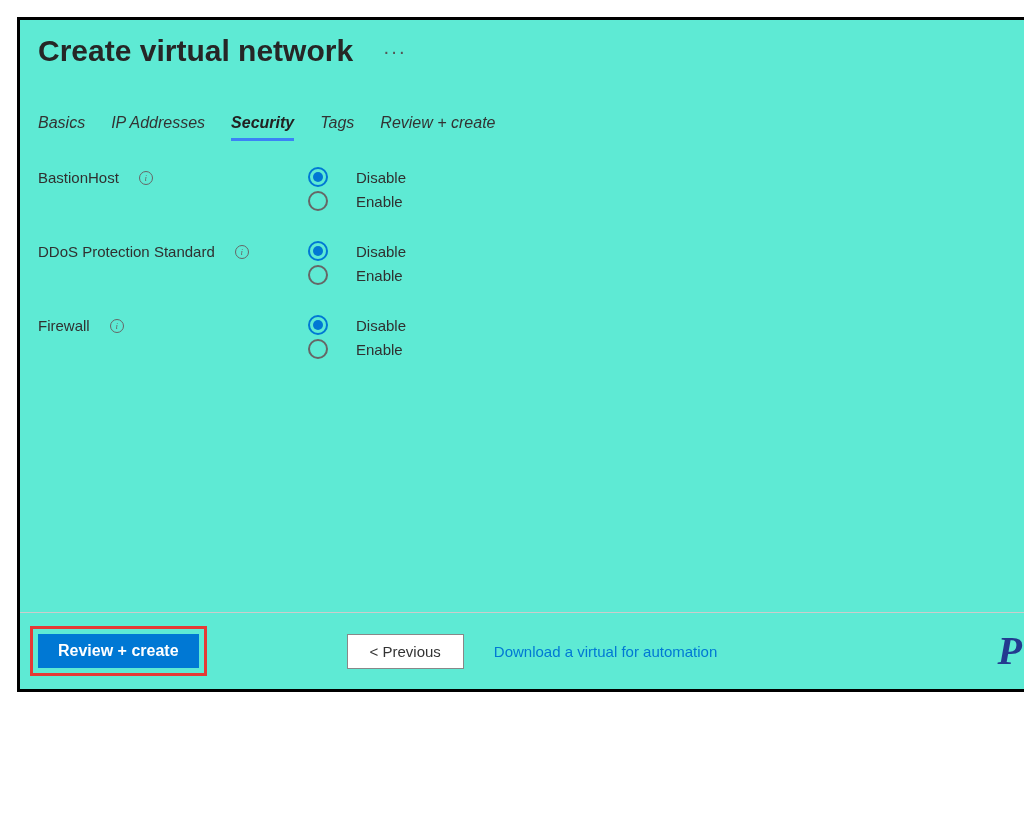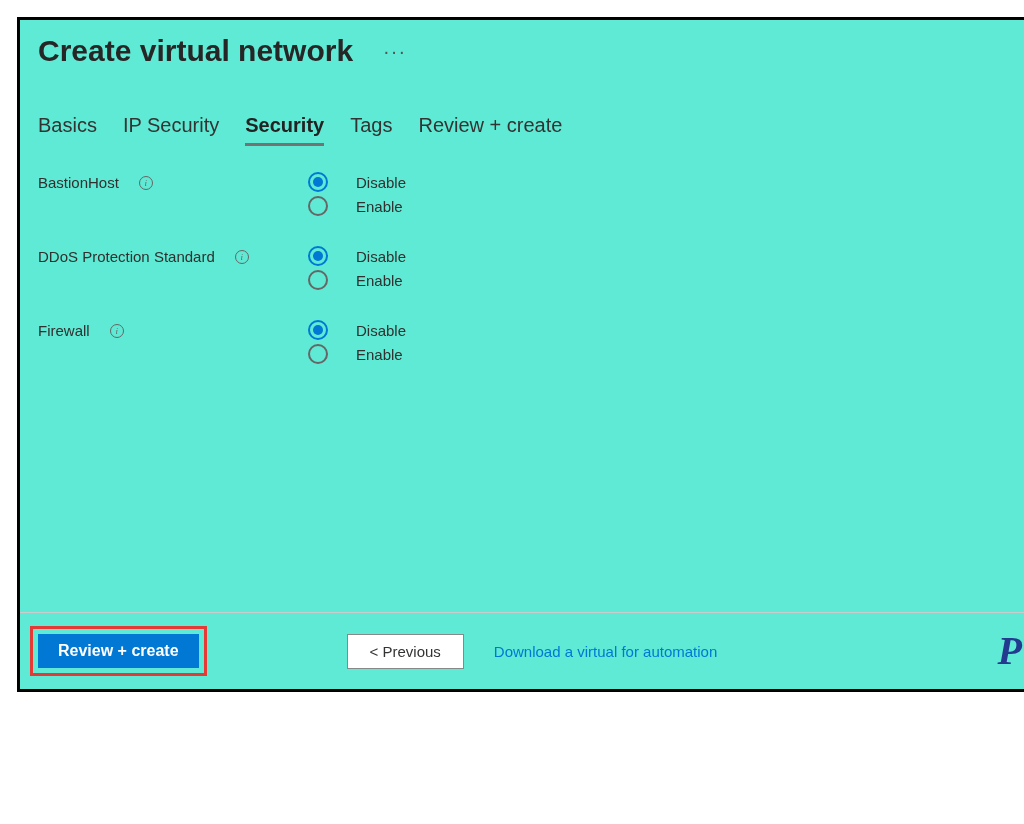--- a/index.html
+++ b/index.html
@@ -36,29 +36,30 @@
     cursor: pointer;
     letter-spacing: 1px;
   }
   .tabs {
     display: flex;
     gap: 26px;
     padding: 40px 18px 0 18px;
     border-bottom: none;
   }
   .tab {
-    font-size: 20px;
+    font-size: 16px;
     color: #333;
     padding-bottom: 6px;
     cursor: pointer;
     border-bottom: 3px solid transparent;
+    font-style: italic;
   }
   .tab.active {
     font-weight: 600;
-    border-bottom: 3px solid #737373;
+    border-bottom: 3px solid #3b82f6;
     color: #222;
   }
   .form-area {
     padding: 26px 18px 0 18px;
   }
   .form-row {
     display: flex;
     align-items: flex-start;
     margin-bottom: 30px;
   }
@@ -181,21 +182,21 @@
 
 <div class="window">
 
   <div class="header-row">
     <h1 class="page-title">Create virtual network</h1>
     <span class="ellipsis-btn">···</span>
   </div>
 
   <div class="tabs">
     <div class="tab">Basics</div>
-    <div class="tab">IP Security</div>
+    <div class="tab">IP Addresses</div>
     <div class="tab active">Security</div>
     <div class="tab">Tags</div>
     <div class="tab">Review + create</div>
   </div>
 
   <div class="form-area">
 
     <div class="form-row">
       <div class="form-label-cell">
         <span>BastionHost</span>

